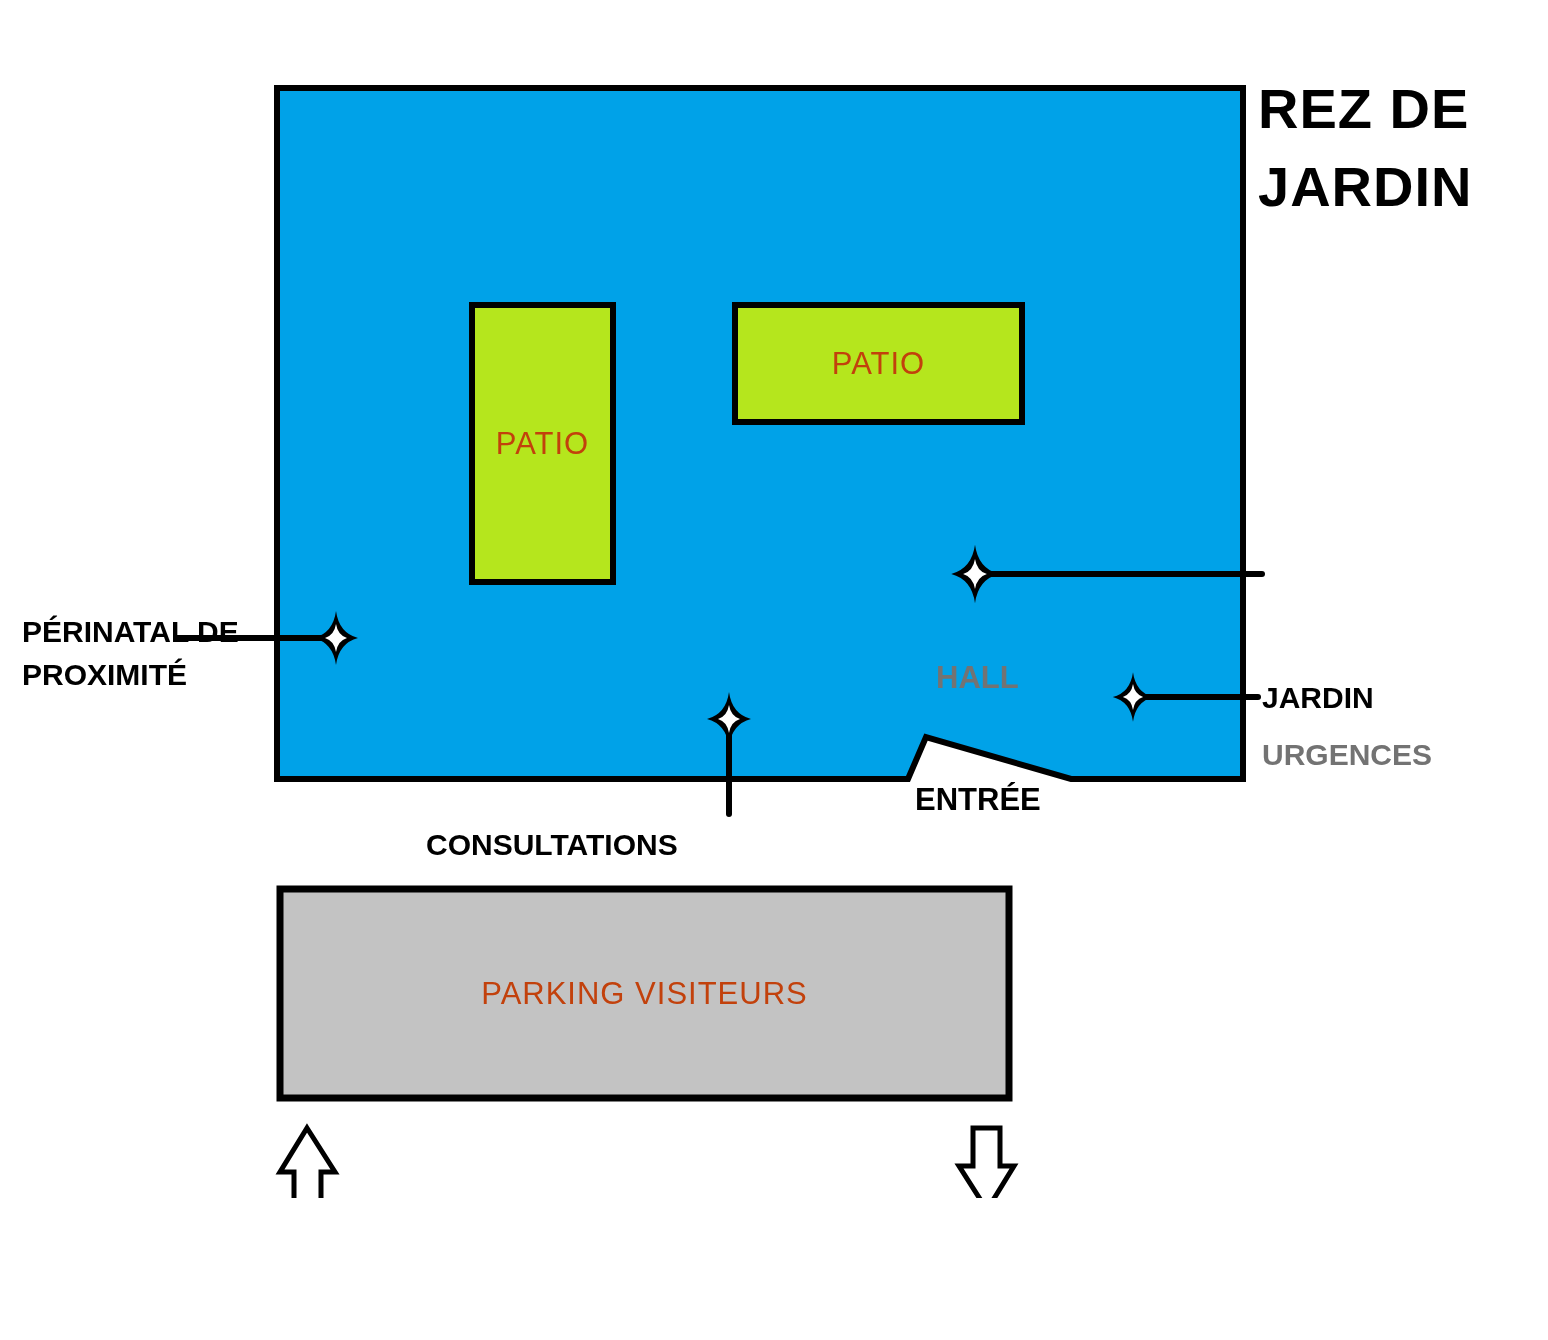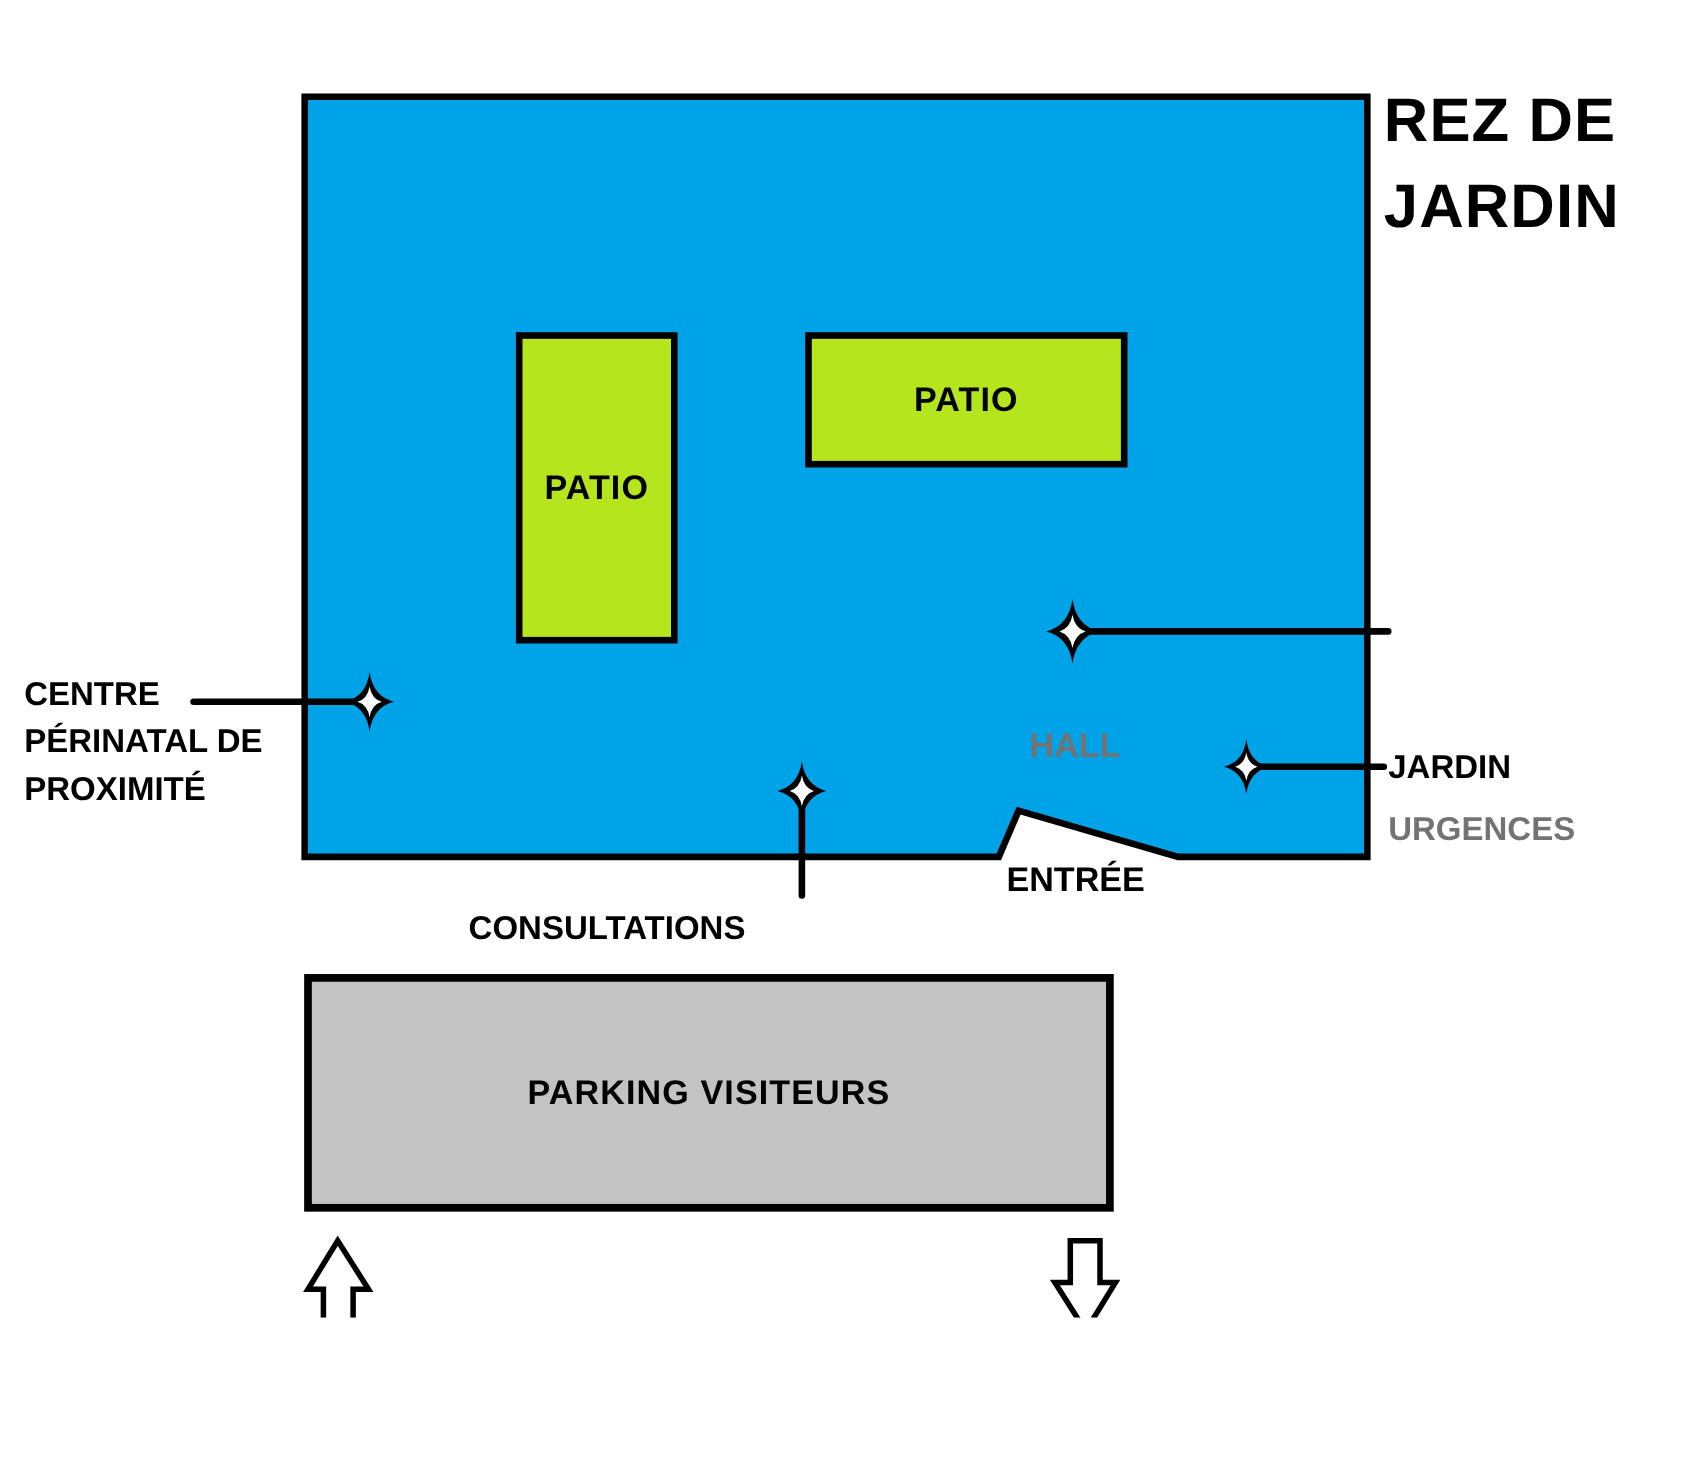--- a/index.html
+++ b/index.html
@@ -28,21 +28,21 @@
   .centre-label   { left: 22px;   top: 610px; }
   .radio-label    { left: 1262px; top: 522px; line-height: 42px; }
   .accueil-label  { left: 1262px; top: 676px; }
   .urgences-label { left: 1262px; top: 733px; color: #737373; }
   .hall-label     { left: 936px;  top: 660px; font-size: 31px; color: #737373; }
   .entree-label   { left: 915px;  top: 782px; font-size: 31px; }
   .consult-label  { left: 426px;  top: 792px; font-size: 30px; margin-top: 36px; }
   .area-center {
     position: absolute;
     display: flex; align-items: center; justify-content: center;
-    font-weight: bold; color: #000000; font-size: 31px;
+    font-weight: normal; color: #c2410c; font-size: 31px;
     letter-spacing: 1px;
   }
   .patio1-label { left: 472px; top: 305px; width: 141px; height: 277px; }
   .patio2-label { left: 735px; top: 305px; width: 287px; height: 117px; }
   .parking-label { left: 280px; top: 889px; width: 729px; height: 209px; font-size: 31px; }
 </style>
 </head>
 <body>
 
 <div id="stage">
@@ -75,21 +75,20 @@
     <path d="M307,1128 L335,1172 L321,1172 L321,1214 L294,1214 L294,1172 L280,1172 Z" fill="#ffffff" stroke="#000000" stroke-width="5" stroke-linejoin="miter"></path>
     <path d="M987,1210 L959,1166 L973,1166 L973,1128 L1000,1128 L1000,1166 L1014,1166 Z" fill="#ffffff" stroke="#000000" stroke-width="5" stroke-linejoin="miter"></path>
   </svg>
 
   <div class="lbl title">REZ DE JARDIN</div>
 
   <div class="area-center patio1-label">PATIO</div>
   <div class="area-center patio2-label">PATIO</div>
 
   <div class="lbl side-label centre-label">
-    <div>CENTRE</div>
     <div>PÉRINATAL DE</div>
     <div>PROXIMITÉ</div>
   </div>
 
 
   <div class="lbl side-label accueil-label">JARDIN</div>
 
   <div class="lbl side-label urgences-label">URGENCES</div>
 
   <div class="lbl hall-label">HALL</div>

